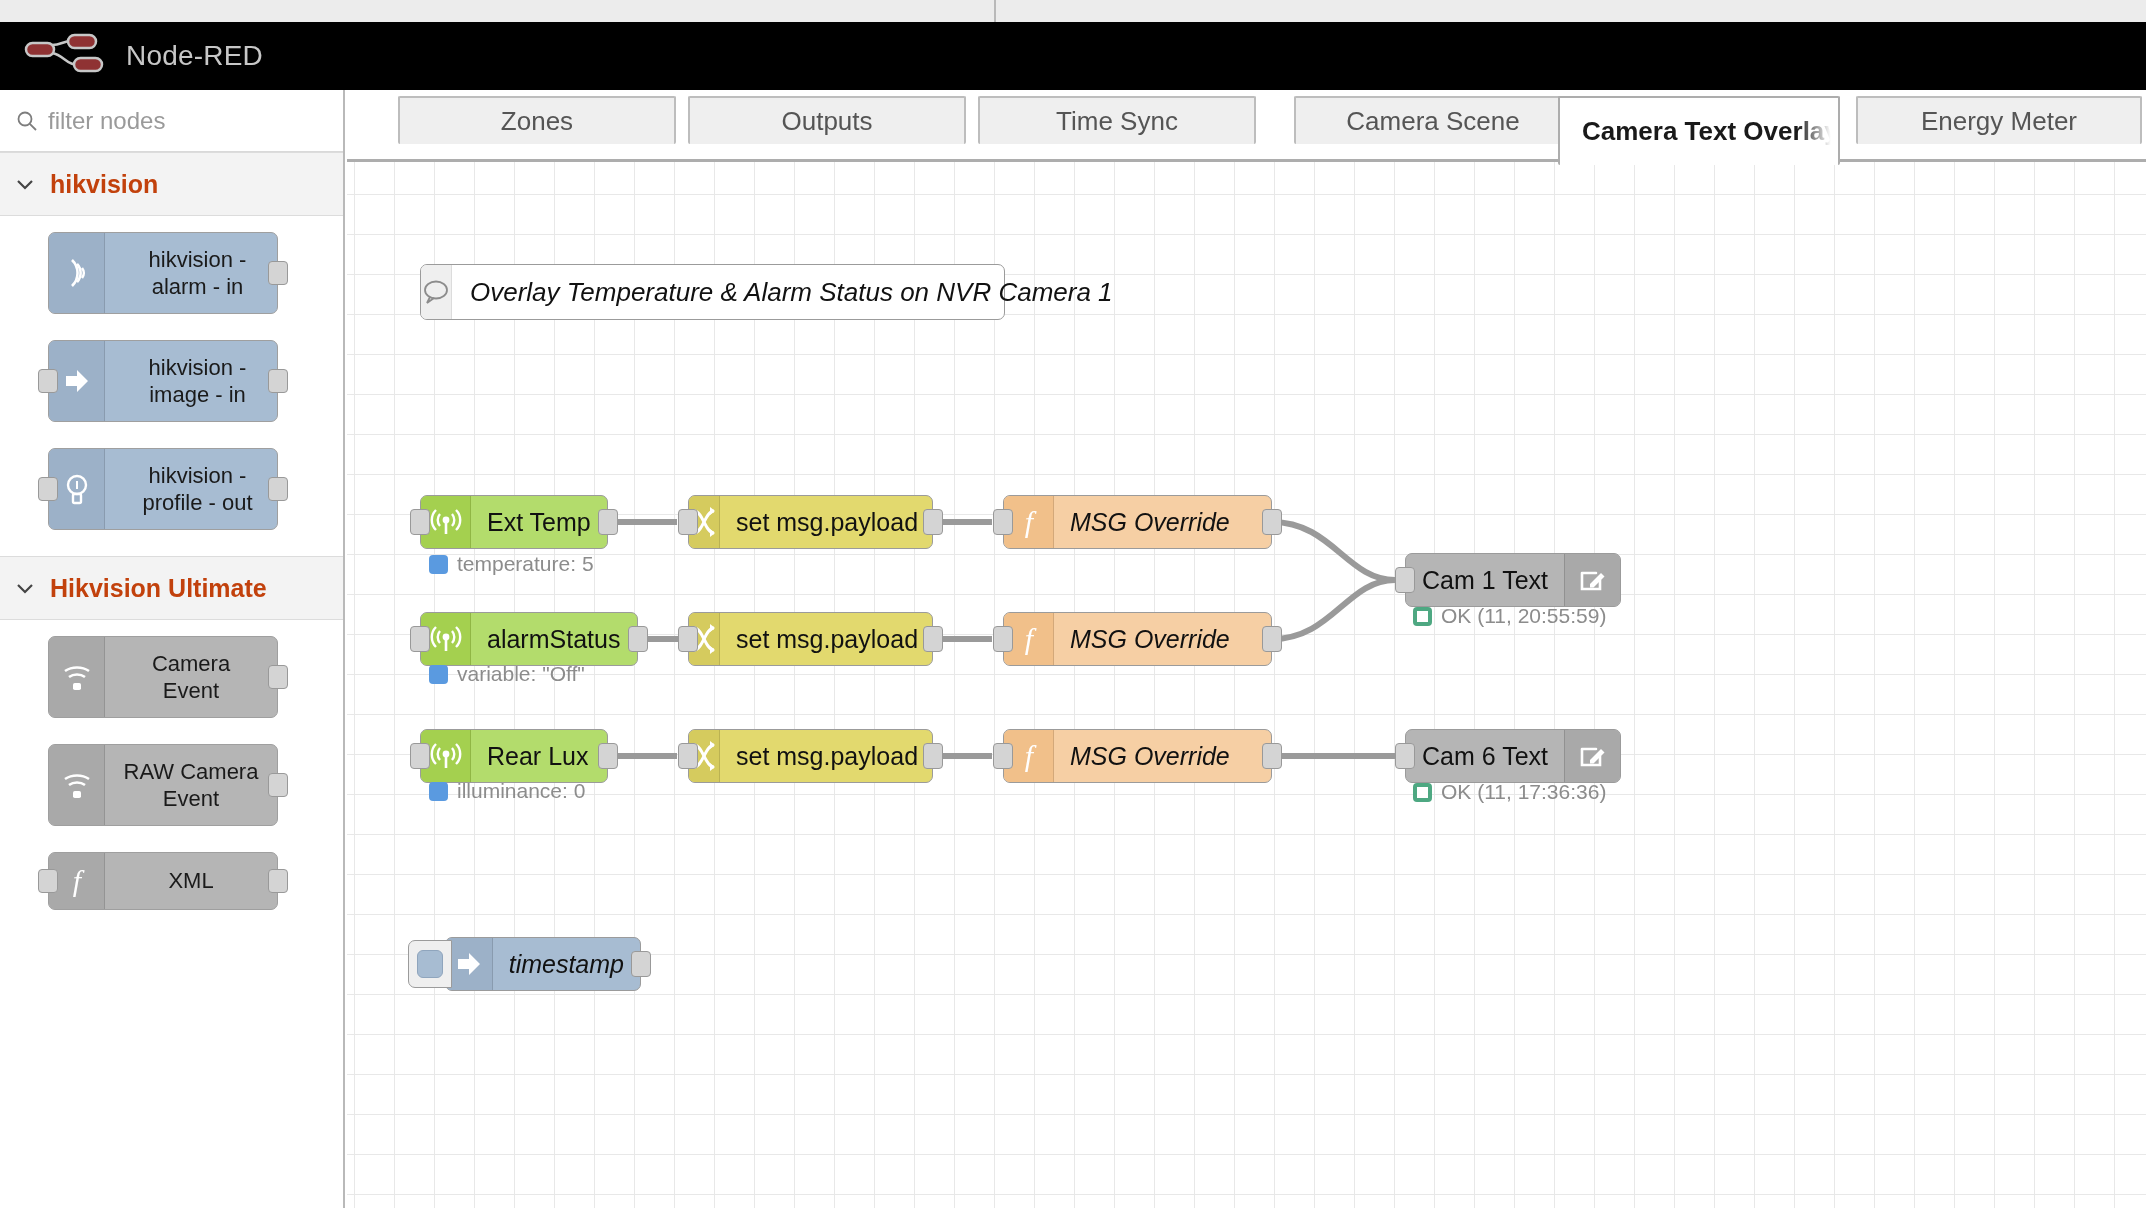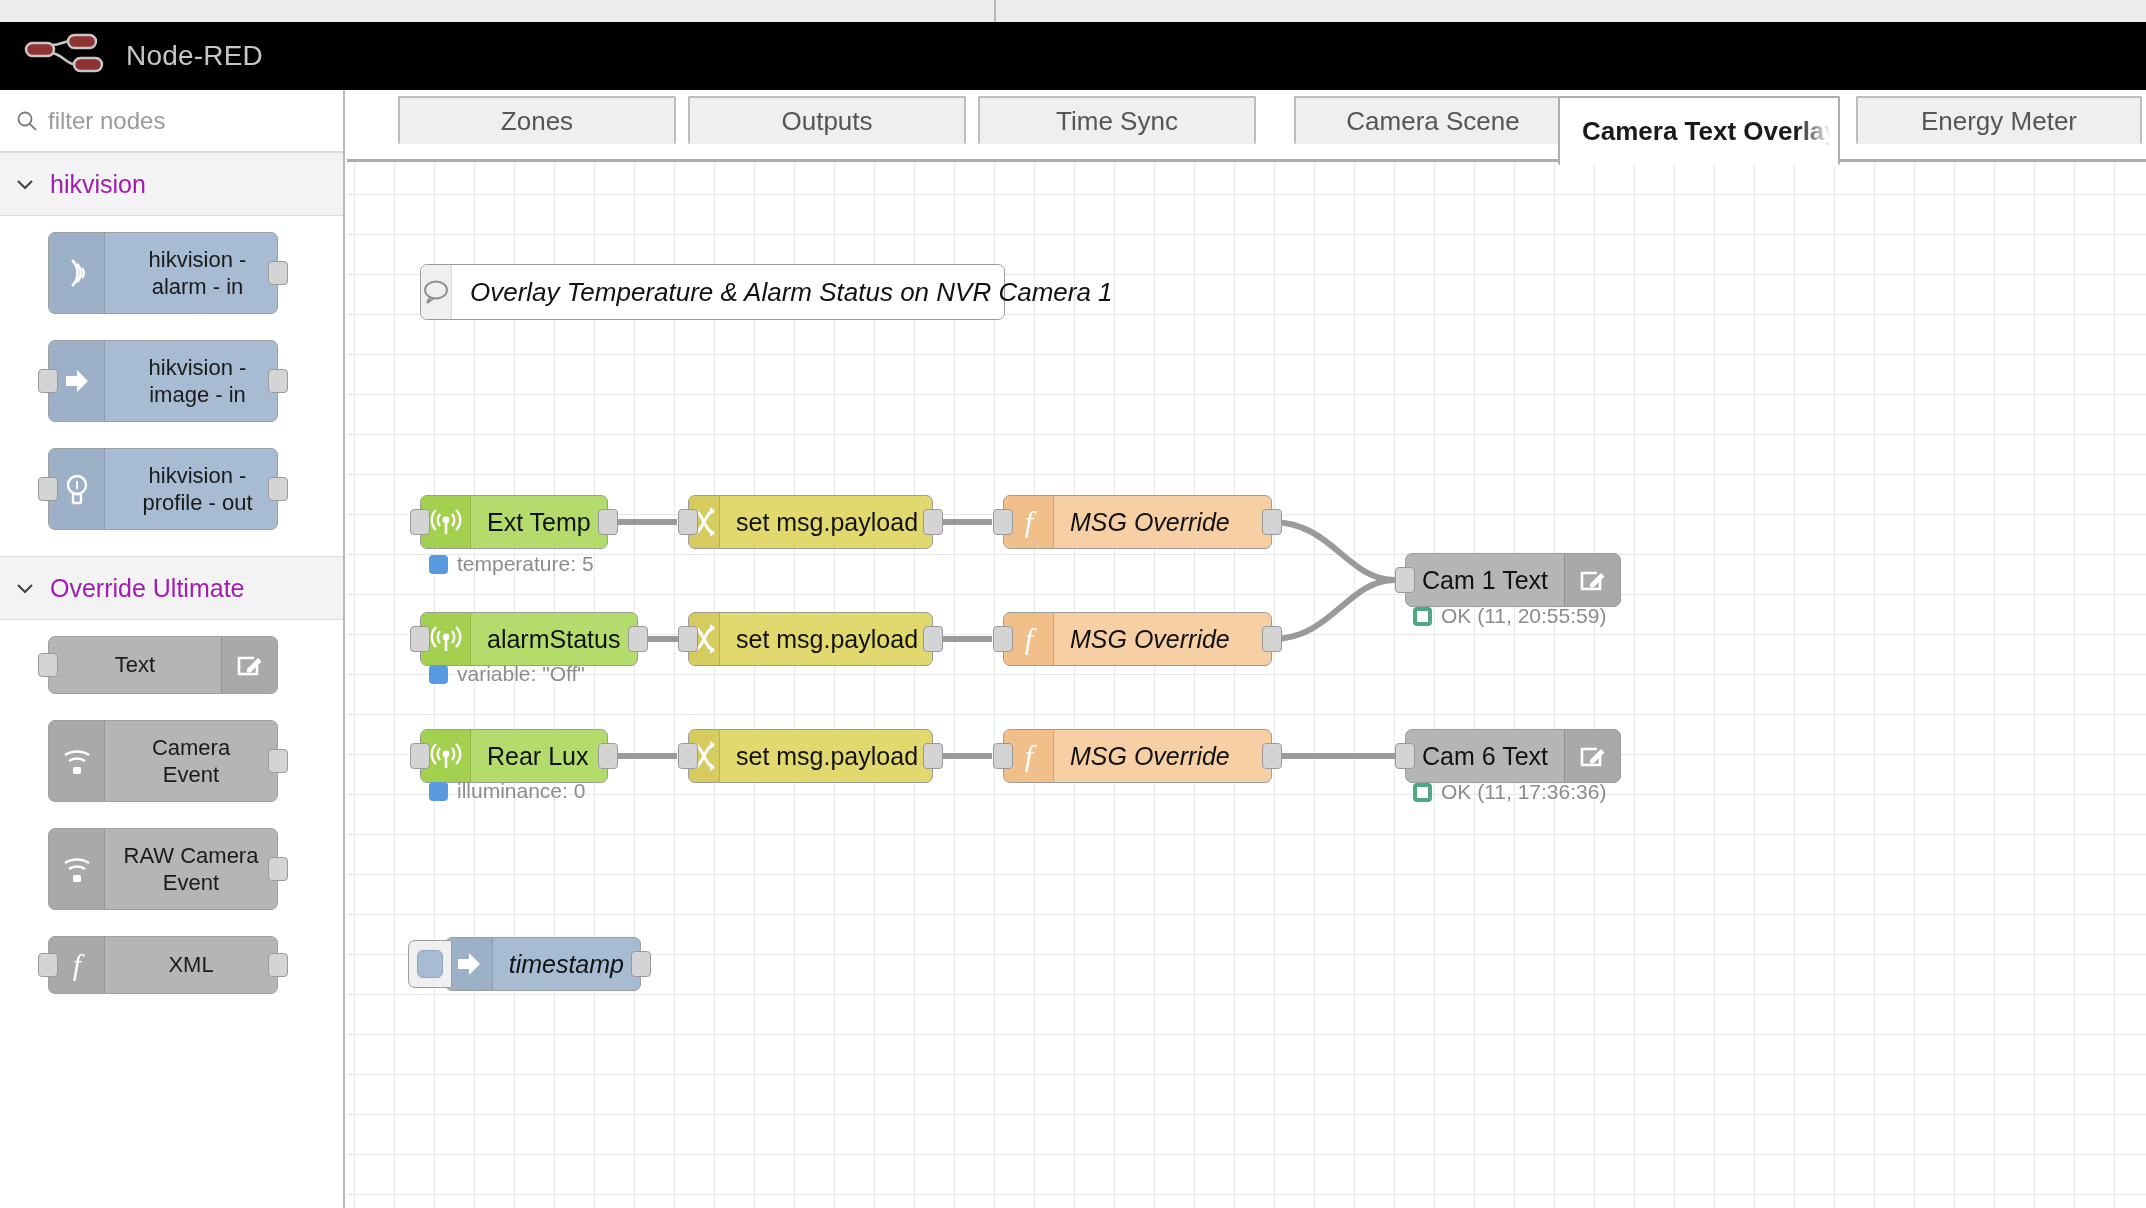--- a/index.html
+++ b/index.html
@@ -47,21 +47,21 @@
     font-size: 24px; color: #9a9a9a; margin-left: 10px;
   }
 
   .cat-header {
     height: 64px; background: #f3f3f3;
     border-top: 1px solid #dcdcdc; border-bottom: 1px solid #dcdcdc;
     display: flex; align-items: center; padding-left: 14px;
   }
   .cat-header .chev { width: 22px; height: 22px; margin-right: 14px; }
   .cat-header .cat-label {
-    font-size: 25px; font-weight: 400; color: #a21caf;
+    font-size: 25px; font-weight: 700; color: #c2410c;
   }
 
   .pal-list { padding: 16px 0 0 48px; }
   .pal-node {
     position: relative; width: 230px; margin-bottom: 26px;
     border-radius: 7px; border: 1px solid #9f9f9f;
     display: flex; align-items: stretch; overflow: visible;
   }
   .pal-node .body {
     flex: 1; display: flex; align-items: center; justify-content: center;
@@ -285,34 +285,24 @@
       <div class="body">hikvision -<br>profile - out</div>
       <div class="port in"></div>
       <div class="port out"></div>
     </div>
   </div>
 
   <div class="cat-header">
     <svg class="chev" viewBox="0 0 22 22">
       <polyline points="4,8 11,15 18,8" stroke="#444" stroke-width="2.2" fill="none"></polyline>
     </svg>
-    <span class="cat-label">Override Ultimate</span>
+    <span class="cat-label">Hikvision Ultimate</span>
   </div>
   <div class="pal-list">
 
-    <div class="pal-node grey" style="height:58px">
-      <div class="body">Text</div>
-      <div class="iconbox right">
-        <svg width="30" height="30" viewBox="0 0 30 30">
-          <path d="M4 8 h14 M4 8 v16 h18 v-9" stroke="#fff" stroke-width="2.6" fill="none" stroke-linecap="round"></path>
-          <path d="M12 19 l11-11 l3.5 3.5 l-11 11 h-3.5 z" fill="#fff"></path>
-        </svg>
-      </div>
-      <div class="port in"></div>
-    </div>
 
     <div class="pal-node grey" style="height:82px">
       <div class="iconbox">
         <svg width="30" height="32" viewBox="0 0 30 32">
           <path d="M3 10 A18 14 0 0 1 27 10" stroke="#fff" stroke-width="2.6" fill="none"></path>
           <path d="M7 16 A12 10 0 0 1 23 16" stroke="#fff" stroke-width="2.6" fill="none"></path>
           <rect x="11" y="22" width="8" height="7" rx="1.8" fill="#fff"></rect>
         </svg>
       </div>
       <div class="body">Camera<br>Event</div>

